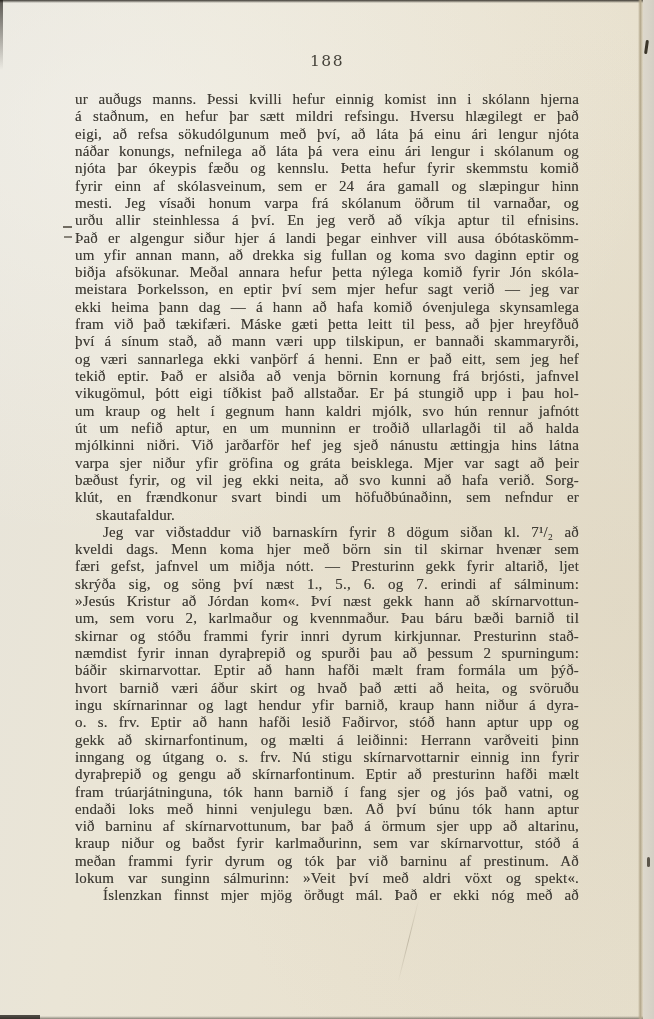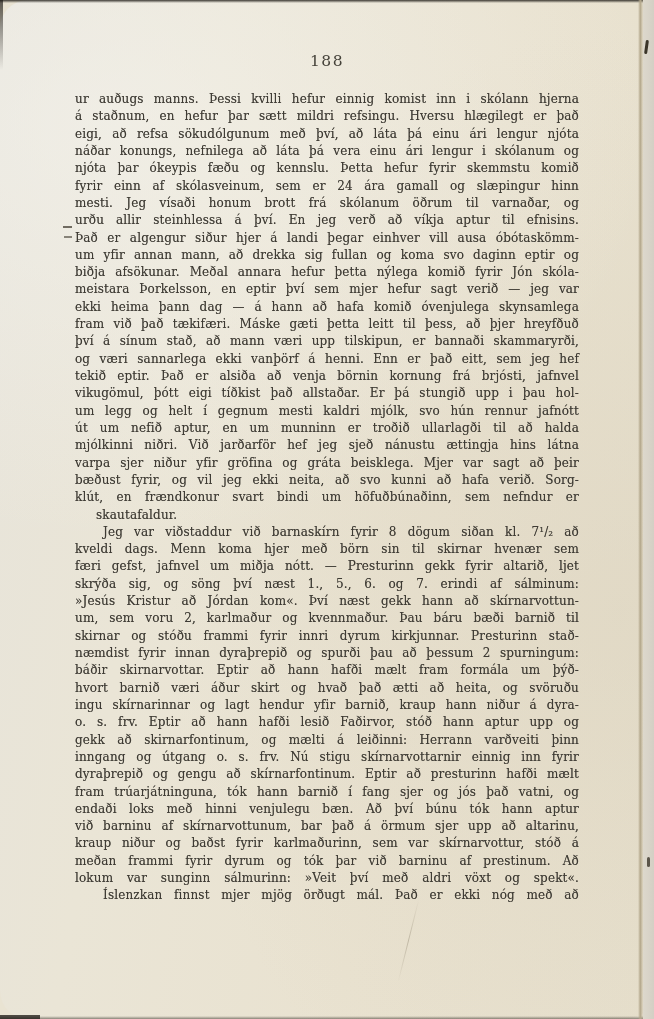--- a/index.html
+++ b/index.html
@@ -15,21 +15,20 @@
   }
   .scan {
     position: relative;
     width: 654px;
     height: 1019px;
     background:
       radial-gradient(ellipse 900px 700px at 18% 12%, rgba(246,245,240,0.55), rgba(246,245,240,0) 60%),
       radial-gradient(ellipse 700px 900px at 95% 60%, rgba(210,200,178,0.30), rgba(210,200,178,0) 65%),
       linear-gradient(100deg, #e7e4db 0%, #eae5d6 28%, #e9e2d0 62%, #e7e0cd 100%);
     box-sizing: border-box;
-    border-radius: 28px;
   }
   
   .edge-top {
     position: absolute; left: 0; top: 0; width: 654px; height: 3px;
     background: linear-gradient(to bottom, rgba(30,27,22,0.85), rgba(30,27,22,0));
   }
   .edge-left-corner {
     position: absolute; left: 0; top: 0; width: 3px; height: 70px;
     background: linear-gradient(to bottom, rgba(30,27,22,0.7), rgba(30,27,22,0));
   }
@@ -63,24 +62,25 @@
     left: 75px; top: 52px; width: 504px;
     text-align: center;
     font-size: 15.5px;
     letter-spacing: 1.5px;
     color: #45423a;
   }
   .text-block {
     position: absolute;
     left: 75px; top: 91px; width: 504px;
     color: #3e3b34;
-    font-size: 12px;
+    font-size: 15px;
     line-height: 17.32px;
     letter-spacing: 0.15px;
     text-shadow: 0 0 0.5px rgba(62,59,52,0.55);
+    font-family: Liberation Serif, serif;
   }
   .text-block .line {
     text-align: justify;
     text-align-last: justify;
     white-space: normal;
     height: 17.32px;
     overflow: visible;
   }
   .text-block .line.nojust {
     text-align: left;
@@ -121,33 +121,33 @@
 
   <div class="pageno">188</div>
 
   <div class="text-block">
       <div class="line">ur auðugs manns.  Þessi kvilli hefur einnig komist inn i skólann hjerna</div>
       <div class="line">á staðnum, en hefur þar sætt mildri refsingu.  Hversu hlægilegt er það</div>
       <div class="line">eigi, að refsa sökudólgunum með því, að láta þá einu ári lengur njóta</div>
       <div class="line">náðar konungs, nefnilega að láta þá vera einu ári lengur i skólanum og</div>
       <div class="line">njóta þar ókeypis fæðu og kennslu.  Þetta hefur fyrir skemmstu komið</div>
       <div class="line">fyrir einn af skólasveinum, sem er 24 ára gamall og slæpingur hinn</div>
-      <div class="line">mesti.  Jeg vísaði honum brott frá skólanum öðrum til varnaðar, og</div>
+      <div class="line">mesti.  Jeg vísaði honum varpa frá skólanum öðrum til varnaðar, og</div>
       <div class="line">urðu allir steinhlessa á því.  En jeg verð að víkja aptur til efnisins.</div>
       <div class="line">Það er algengur siður hjer á landi þegar einhver vill ausa óbótaskömm-</div>
       <div class="line">um yfir annan mann, að drekka sig fullan og koma svo daginn eptir og</div>
       <div class="line">biðja afsökunar.  Meðal annara hefur þetta nýlega komið fyrir Jón skóla-</div>
       <div class="line">meistara Þorkelsson, en eptir því sem mjer hefur sagt verið — jeg var</div>
       <div class="line">ekki heima þann dag — á hann að hafa komið óvenjulega skynsamlega</div>
       <div class="line">fram við það tækifæri.  Máske gæti þetta leitt til þess, að þjer hreyfðuð</div>
       <div class="line">því á sínum stað, að mann væri upp tilskipun, er bannaði skammaryrði,</div>
       <div class="line">og væri sannarlega ekki vanþörf á henni.  Enn er það eitt, sem jeg hef</div>
       <div class="line">tekið eptir.  Það er alsiða að venja börnin kornung frá brjósti, jafnvel</div>
       <div class="line">vikugömul, þótt eigi tíðkist það allstaðar.  Er þá stungið upp i þau hol-</div>
-      <div class="line">um legg og helt í gegnum mesti kaldri mjólk, svo hún rennur jafnótt</div>
+      <div class="line">um kraup og helt í gegnum hann kaldri mjólk, svo hún rennur jafnótt</div>
       <div class="line">út um nefið aptur, en um munninn er troðið ullarlagði til að halda</div>
       <div class="line">mjólkinni niðri.  Við jarðarför hef jeg sjeð nánustu ættingja hins látna</div>
       <div class="line">varpa sjer niður yfir gröfina og gráta beisklega.  Mjer var sagt að þeir</div>
       <div class="line">bæðust fyrir, og vil jeg ekki neita, að svo kunni að hafa verið.  Sorg-</div>
       <div class="line">klút, en frændkonur svart bindi um höfuðbúnaðinn, sem nefndur er</div>
       <div class="line nojust">skautafaldur.</div>
       <div class="line indent">Jeg var viðstaddur við barnaskírn fyrir 8 dögum siðan kl. 7¹/₂ að</div>
       <div class="line">kveldi dags.  Menn koma hjer með börn sin til skirnar hvenær sem</div>
       <div class="line">færi gefst, jafnvel um miðja nótt. — Presturinn gekk fyrir altarið, ljet</div>
       <div class="line">skrýða sig, og söng því næst 1., 5., 6. og 7. erindi af sálminum:</div>

